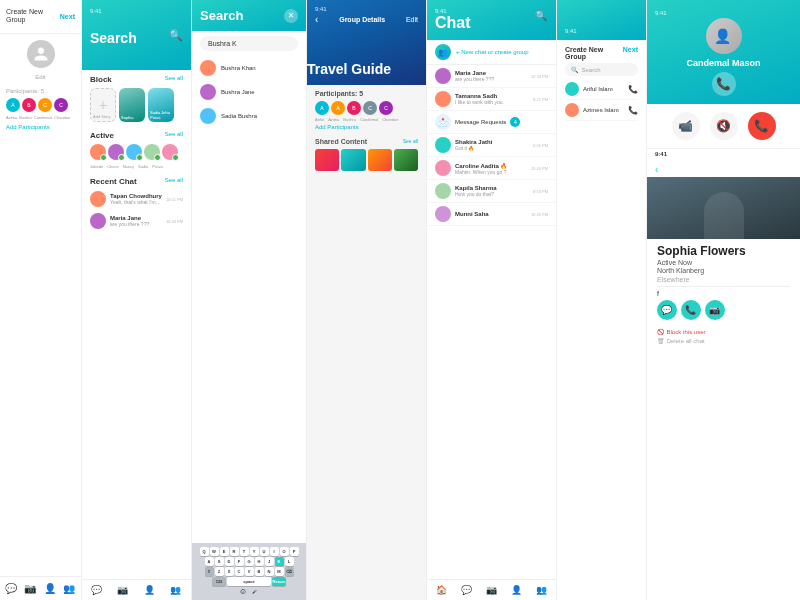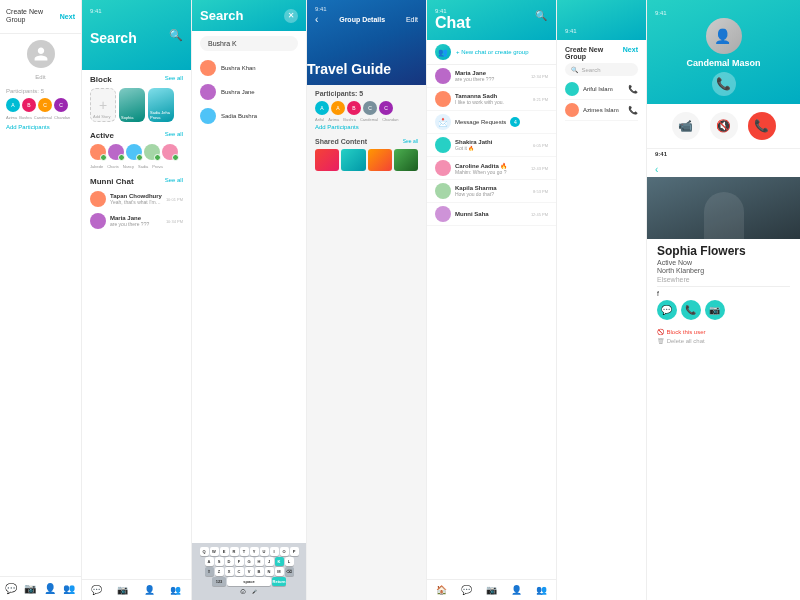--- a/index.html
+++ b/index.html
@@ -741,21 +741,21 @@
     <div class="active-avatar" style="background:#f48fb1"></div>
   </div>
   <div class="p2-active-names">
     <span>Jabede</span>
     <span>Charis</span>
     <span>Nancy</span>
     <span>Sadia</span>
     <span>Prova</span>
   </div>
   <div class="p2-section-title">
-    <span>Munni Chat</span>
+    <span>Recent Chat</span>
     <span class="p2-see-all">See all</span>
   </div>
   <div class="p2-chat-item">
     <div class="chat-avatar" style="background:#ff8a65"></div>
     <div class="chat-info">
       <div class="chat-name">Tapan Chowdhury</div>
       <div class="chat-msg">Yeah, that's what I'm saying</div>
     </div>
     <div class="chat-time">10:01 PM</div>
   </div>

